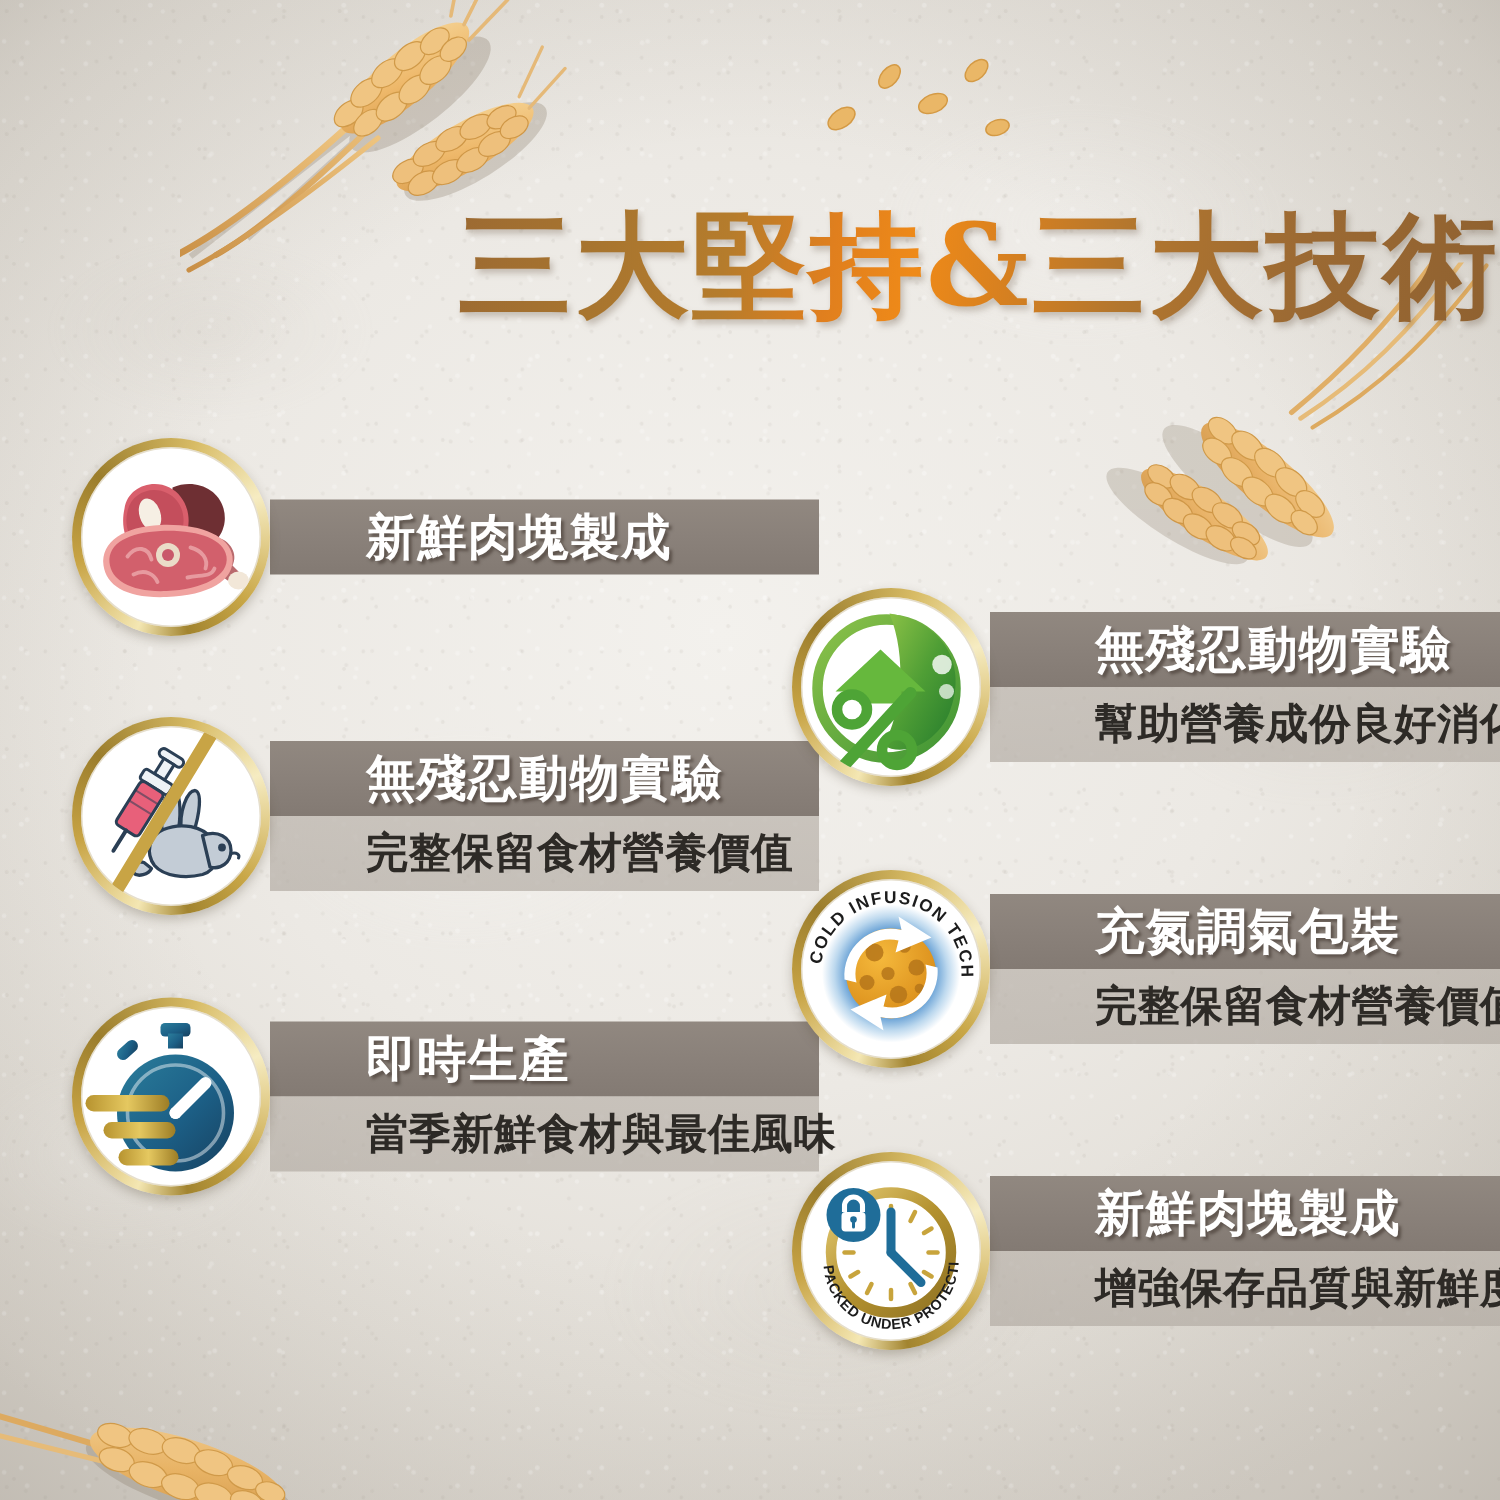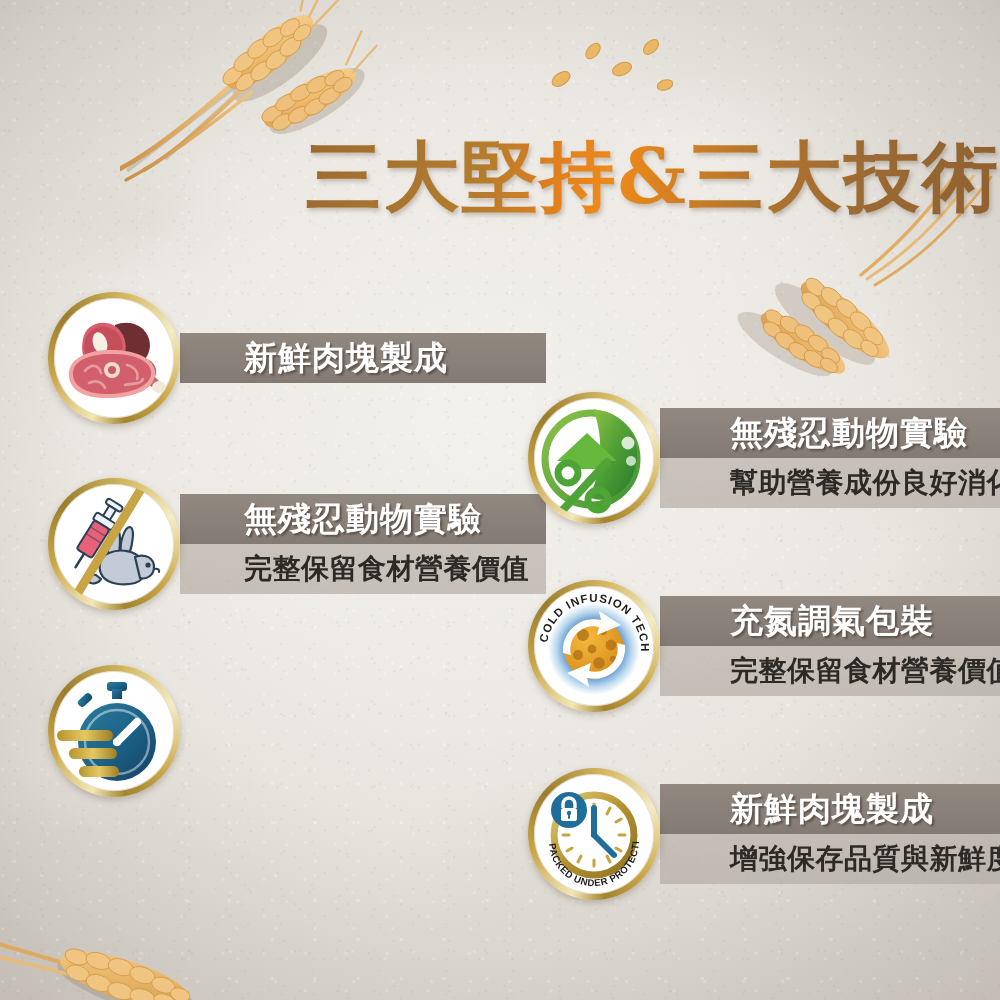--- a/index.html
+++ b/index.html
@@ -444,20 +444,28 @@
           <circle cx="62" cy="70" r="39" fill="url(#swg)"></circle>
           <circle cx="62" cy="70" r="32" fill="none" stroke="#ffffff" stroke-width="2.4" opacity=".45"></circle>
           <path d="M62 70 L82 50" stroke="#ffffff" stroke-width="8" stroke-linecap="round"></path>
           <circle cx="62" cy="70" r="4" fill="#ffffff"></circle>
           <g>
             <rect x="2" y="58" width="56" height="11" rx="5.5" fill="url(#gold)"></rect>
             <rect x="14" y="76" width="48" height="11" rx="5.5" fill="url(#gold)"></rect>
             <rect x="24" y="94" width="40" height="11" rx="5.5" fill="url(#gold)"></rect>
           </g>
         </svg>
+      </div>
+    </div>
+    <div class="bars">
+      <div class="bar-title">
+        <span>即時生產</span>
+      </div>
+      <div class="bar-sub">
+        <span>當季新鮮食材與最佳風味</span>
       </div>
     </div>
   </div>
 
   <div class="feature col-right" id="feat-extrusion">
     <div class="badge">
       <div class="badge-inner">
         <svg width="118" height="118" viewBox="0 0 118 118">
           <defs>
             <linearGradient id="leafg" x1="0" y1="0" x2="1" y2="1">

